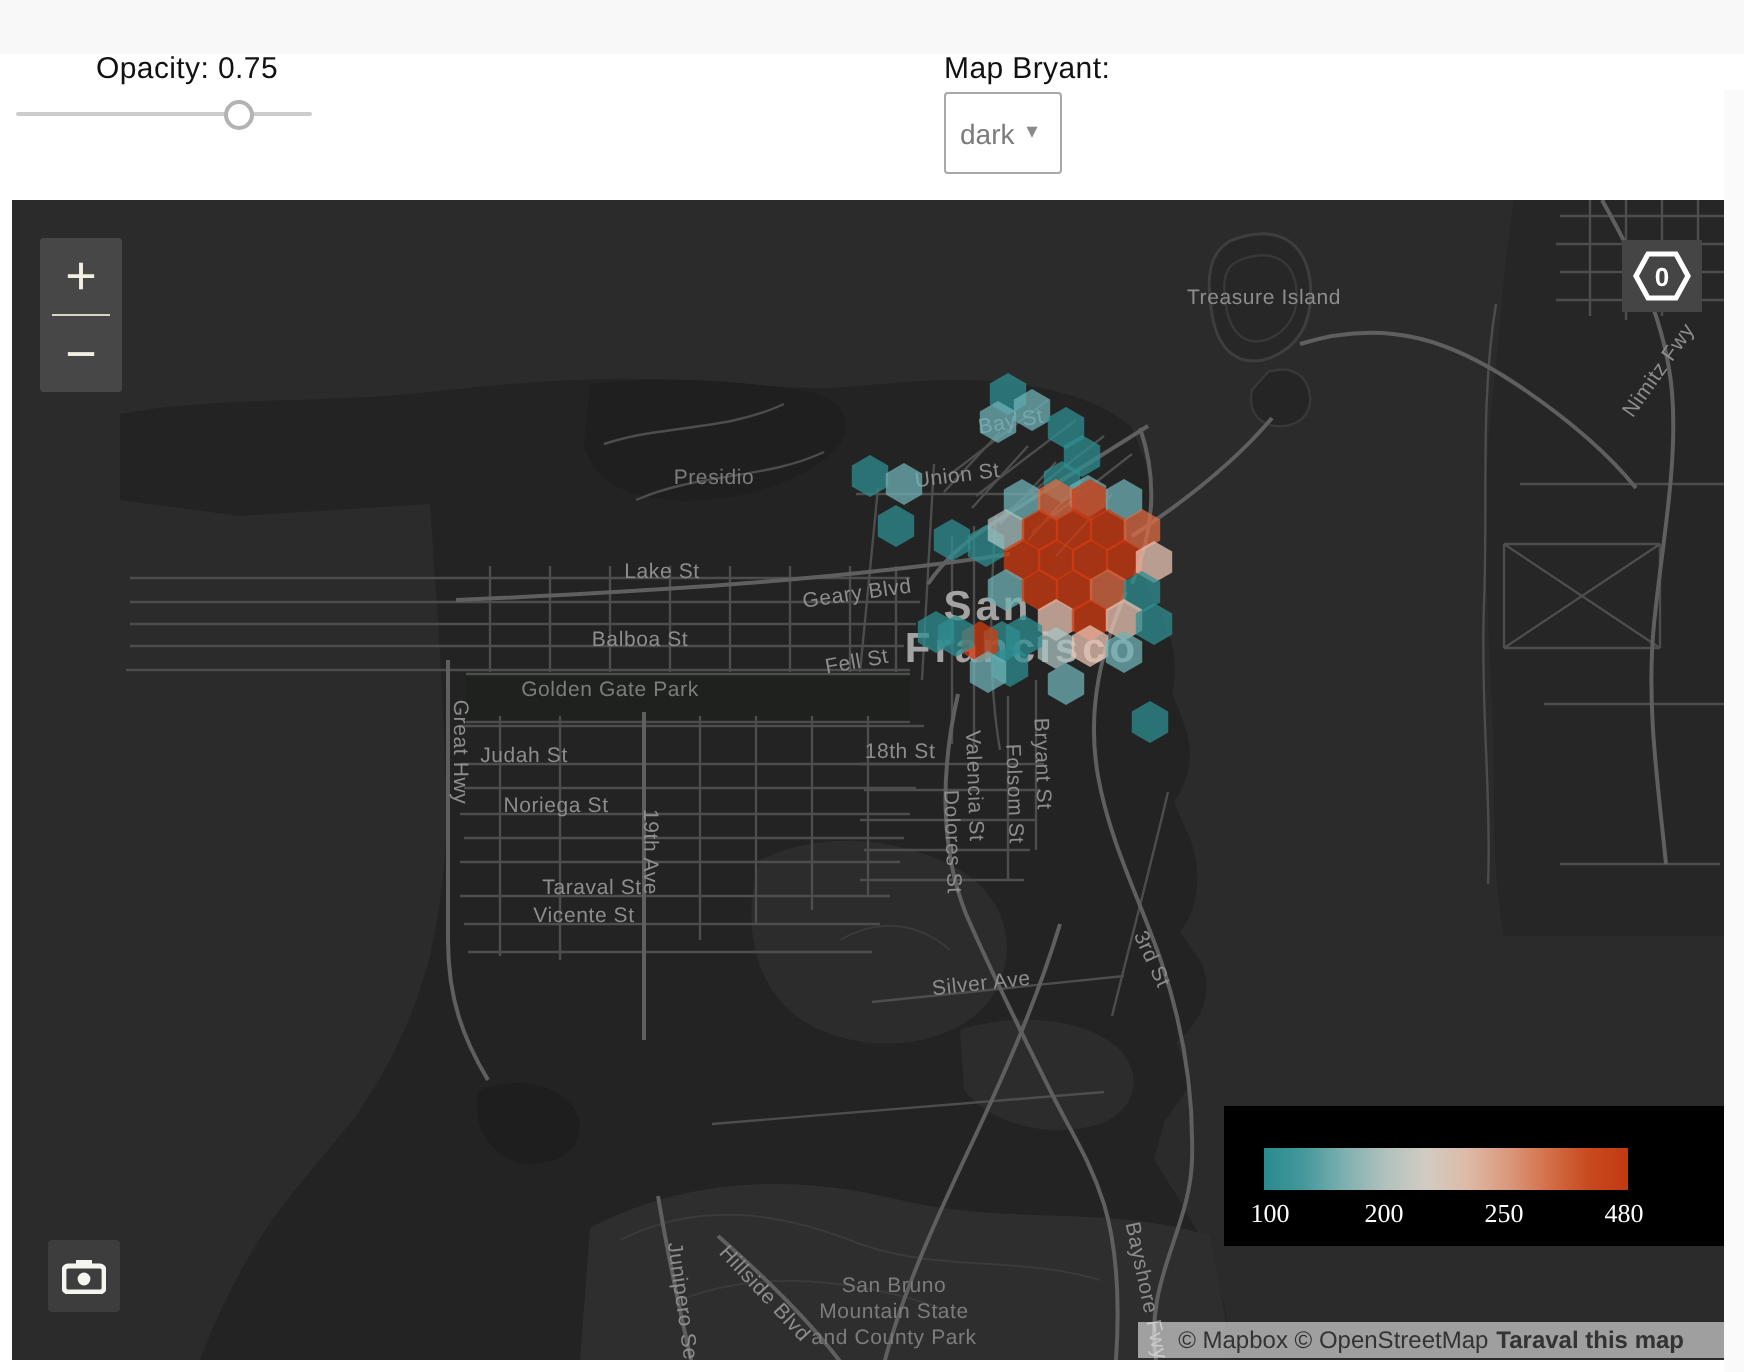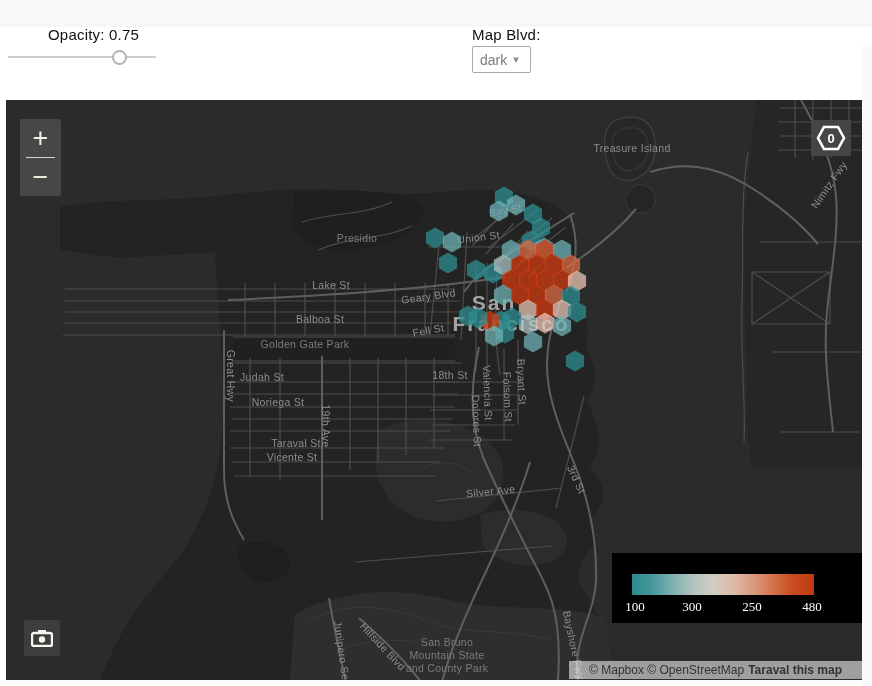--- a/index.html
+++ b/index.html
@@ -10,21 +10,21 @@
 
   
   .controls { position:absolute; left:0; top:0; width:872px; height:100px; }
   .ctrl-label { position:absolute; font-size:15px; color:#111; font-weight:500; letter-spacing:.2px; }
   .opacity-label { left:8px; top:26px;margin-left:40px; }
   .theme-label { left:472px; top:26px; }
   .slider { position:absolute; left:8px; top:50px; width:148px; height:15px; cursor:pointer; }
   .slider-track { position:absolute; left:0; top:6px; width:100%; height:2px; background:#cccccc; border-radius:2px; }
   .slider-handle { position:absolute; top:0; width:15px; height:15px; margin-left:-8px;
                    border-radius:50%; background:#fff; border:2px solid #b3b3b3; cursor:grab; }
-  .dropdown { position:absolute; left:472px; top:46px; width:59px; height:27px; background:#fff;
+  .dropdown { position:absolute; left:472px; top:46px; width:59px; height:41px; background:#fff;
               border:1px solid #a8a8a8; border-radius:2px; display:flex; align-items:center;
               padding:0 7px; gap:6px; cursor:pointer; }
   .dropdown .value { font-size:14px; color:#7b7b7b; }
   .dropdown .caret { font-size:11px; color:#8a8a8a; line-height:1; }
 
   
   .map { position:absolute; left:6px; top:100px; width:856px; height:580px; background:#2b2b2b; overflow:hidden; cursor:grab; }
   .maplabel { fill:#8d8d8d; font-size:10.5px; text-anchor:middle; font-family:"Liberation Sans",sans-serif; letter-spacing:.3px; }
   .maplabel.city { fill:#a3a3a3; font-size:21px; font-weight:600; letter-spacing:2px; }
   .maplabel.park { fill:#7c7c7c; }
@@ -56,21 +56,21 @@
 <div class="page">
   <div class="top-strip"></div>
 
   <div class="controls">
     <div class="ctrl-label opacity-label">Opacity: 0.75</div>
     <div class="slider">
       <div class="slider-track"></div>
       <div class="slider-handle" id="slider-handle" style="left: 76%;"></div>
     </div>
 
-    <div class="ctrl-label theme-label">Map Blvd:</div>
+    <div class="ctrl-label theme-label">Map Bryant:</div>
     <div class="dropdown">
       <span class="value">dark</span>
       <span class="caret">▾</span>
     </div>
   </div>
 
   <div class="map">
     <svg width="856" height="580" viewBox="6 100 856 580">
 
       <rect x="6" y="100" width="856" height="580" fill="#2b2b2b"></rect>
@@ -238,21 +238,21 @@
         <rect x="7" y="1" width="8" height="4" fill="#f5f5f0"></rect>
         <circle cx="11" cy="10.5" r="3.2" fill="#f5f5f0"></circle>
       </svg>
     </div>
 
     
     <div class="legend">
       <div class="legend-grad" id="legend-gradient" style="background: linear-gradient(to right, rgb(42, 138, 142), rgb(69, 152, 155), rgb(127, 176, 176), rgb(176, 194, 189), rgb(210, 204, 195), rgb(221, 187, 168), rgb(218, 154, 126), rgb(211, 113, 74), rgb(200, 74, 32), rgb(194, 58, 16));"></div>
       <div class="legend-ticks">
         <span style="left:23px">100</span>
-        <span style="left:80px">300</span>
+        <span style="left:80px">200</span>
         <span style="left:140px">250</span>
         <span style="left:200px">480</span>
       </div>
     </div>
 
     
     <div class="attribution">
       <span>© Mapbox © OpenStreetMap</span>
       <span class="improve">Taraval this map</span>
     </div>

